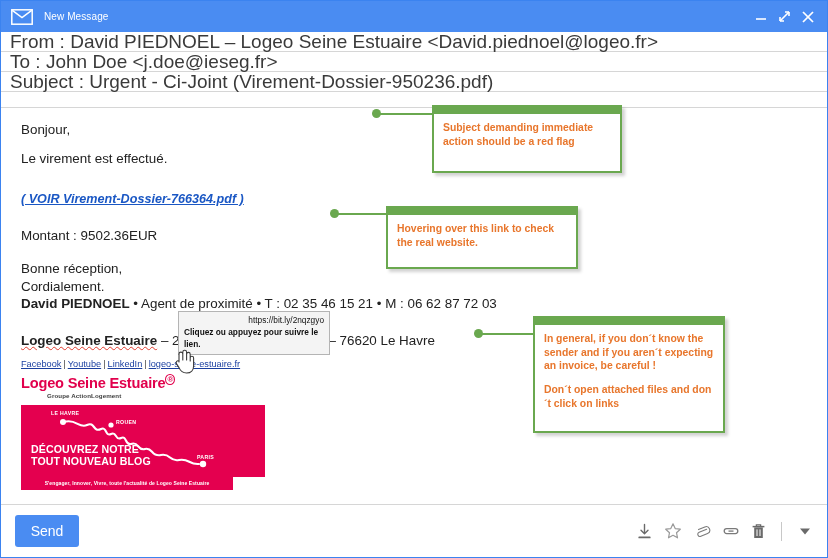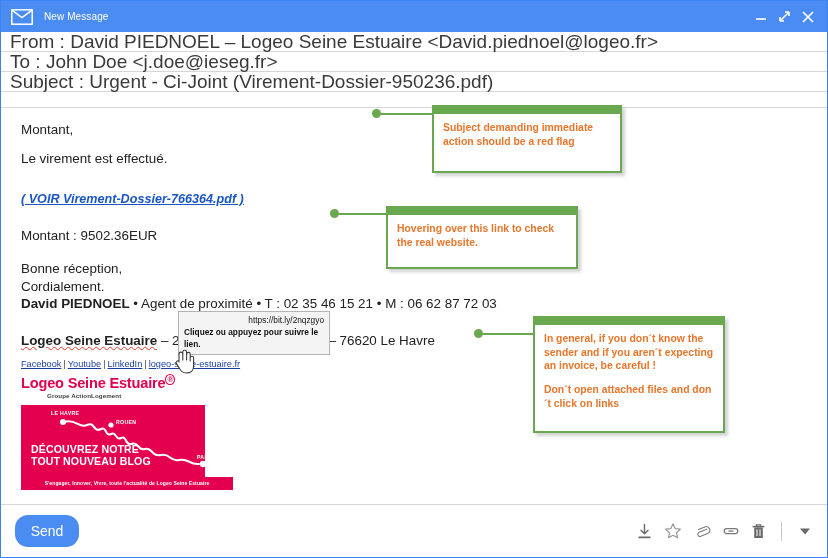--- a/index.html
+++ b/index.html
@@ -102,21 +102,21 @@
     border: 1px solid #e1004c; border-radius: 50%;
     padding: 0 1px; line-height: 1;
   }
   .logo-sub {
     color: #3d3d3d; font-weight: bold; font-size: 6.2px;
     margin-left: 26px; margin-top: 1px; letter-spacing: .1px;
   }
 
   .banner {
     margin-top: 6px;
-    width: 184px; height: 72px;
+    width: 244px; height: 72px;
     background: #e4004f;
     position: relative; overflow: hidden;
   }
   .banner .bttl {
     position: absolute; left: 10px; bottom: 10px;
     color: #fff; font-weight: bold; font-size: 10.6px;
     line-height: 1.15; letter-spacing: .1px;
   }
   .banner .city {
     position: absolute; color: #fff; font-weight: bold;
@@ -152,21 +152,21 @@
   .footer {
     position: absolute; left: 0; bottom: 0;
     width: 100%; height: 53px;
     border-top: 1px solid #d6d6d6;
     background: #fff;
     display: flex; align-items: center;
     padding: 0 14px 0 14px;
   }
   .send-btn {
     background: #4a8cf2; color: #fff; border: none;
-    border-radius: 13px; width: 64px; height: 32px;
+    border-radius: 3px; width: 64px; height: 32px;
     font-size: 14px; font-family: inherit; cursor: pointer;
   }
   .tools { margin-left: auto; display: flex; align-items: center; gap: 11px; }
   .tools svg { display: block; }
   .tool-div { width: 1px; height: 19px; background: #c8c8c8; margin: 0 4px; }
 </style>
 </head>
 <body>
 
 <div class="window">
@@ -207,21 +207,21 @@
   <div class="hdr-row">
     <span>To : John Doe &lt;j.doe@ieseg.fr&gt;</span>
   </div>
   <div class="hdr-row subject">
     <span>Subject : Urgent - Ci-Joint (Virement-Dossier-950236.pdf)</span>
   </div>
   <div class="hdr-spacer"></div>
 
   <div class="body-area">
 
-    <div class="p">Montant,</div>
+    <div class="p">Bonjour,</div>
     <div class="p">Le virement est effectué.</div>
 
     <div class="p" style="margin-top:24px;margin-bottom:22px;">
       <a class="maillink" href="#">( VOIR Virement-Dossier-766364.pdf )</a>
     </div>
 
     <div class="p">Montant : 9502.36EUR</div>
 
     <div style="margin-top:16px;">
       <div class="sig-line">Bonne réception,</div>

